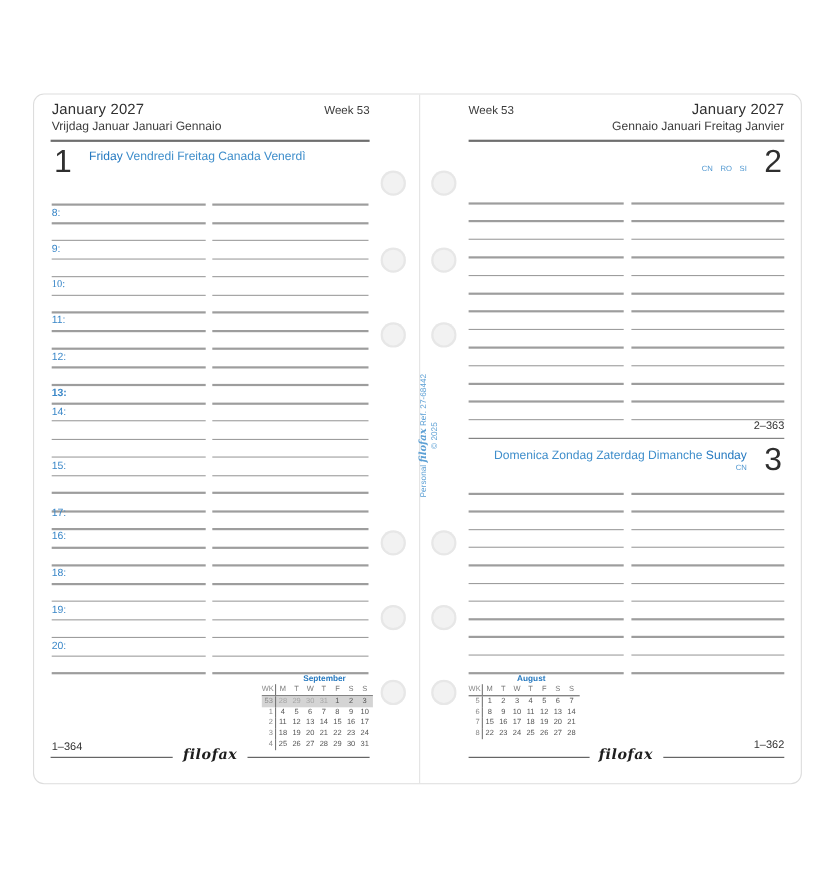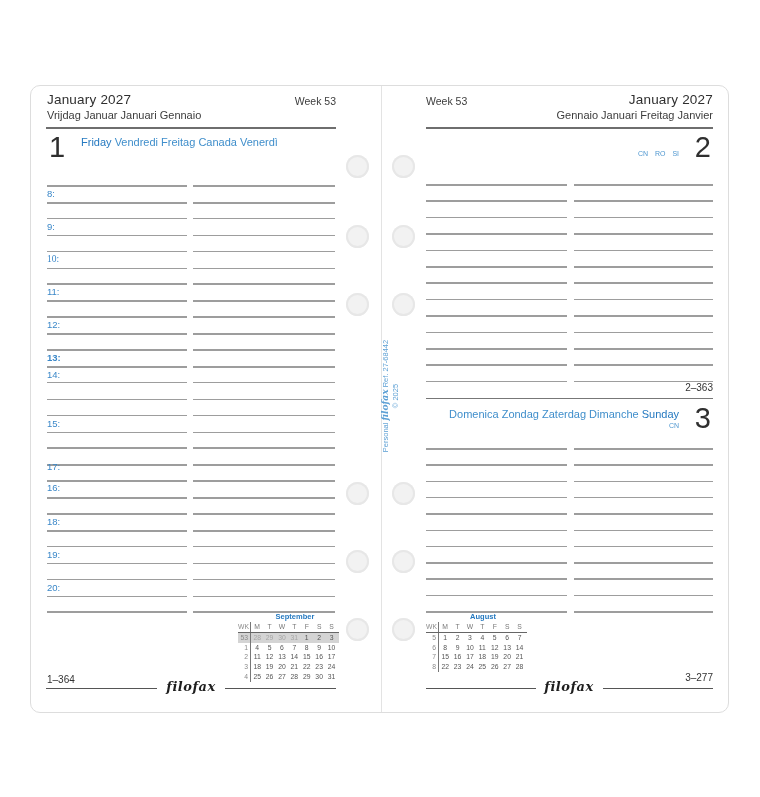--- a/index.html
+++ b/index.html
@@ -349,18 +349,18 @@
           <span class="mc-cell">22</span>
           <span class="mc-cell">23</span>
           <span class="mc-cell">24</span>
           <span class="mc-cell">25</span>
           <span class="mc-cell">26</span>
           <span class="mc-cell">27</span>
           <span class="mc-cell">28</span>
         </div>
       </div>
 
-    <div class="day-counter" style="right:0;top:586px;text-align:right;">3–277</div>
+    <div class="day-counter" style="right:0;top:586px;text-align:right;">1–362</div>
     <div class="footer-line" style="left:0;width:110px;"></div>
     <div class="footer-line" style="left:177px;width:110px;"></div>
     <div class="brand-logo" style="left:103px;">filofax</div>
   </div>
 </div>
 
 </body></html>

